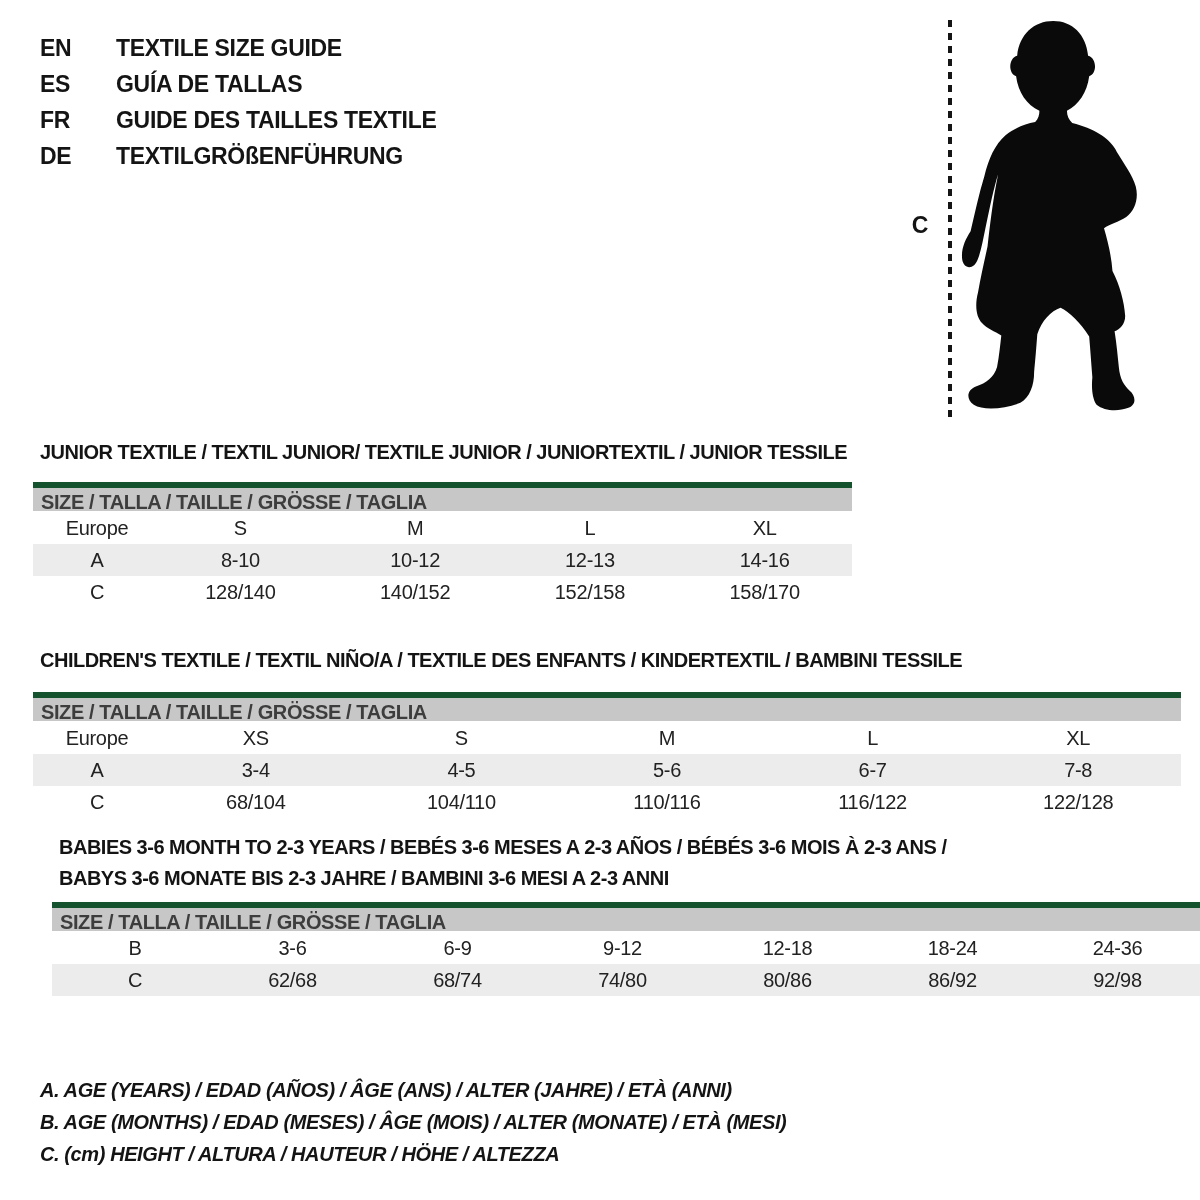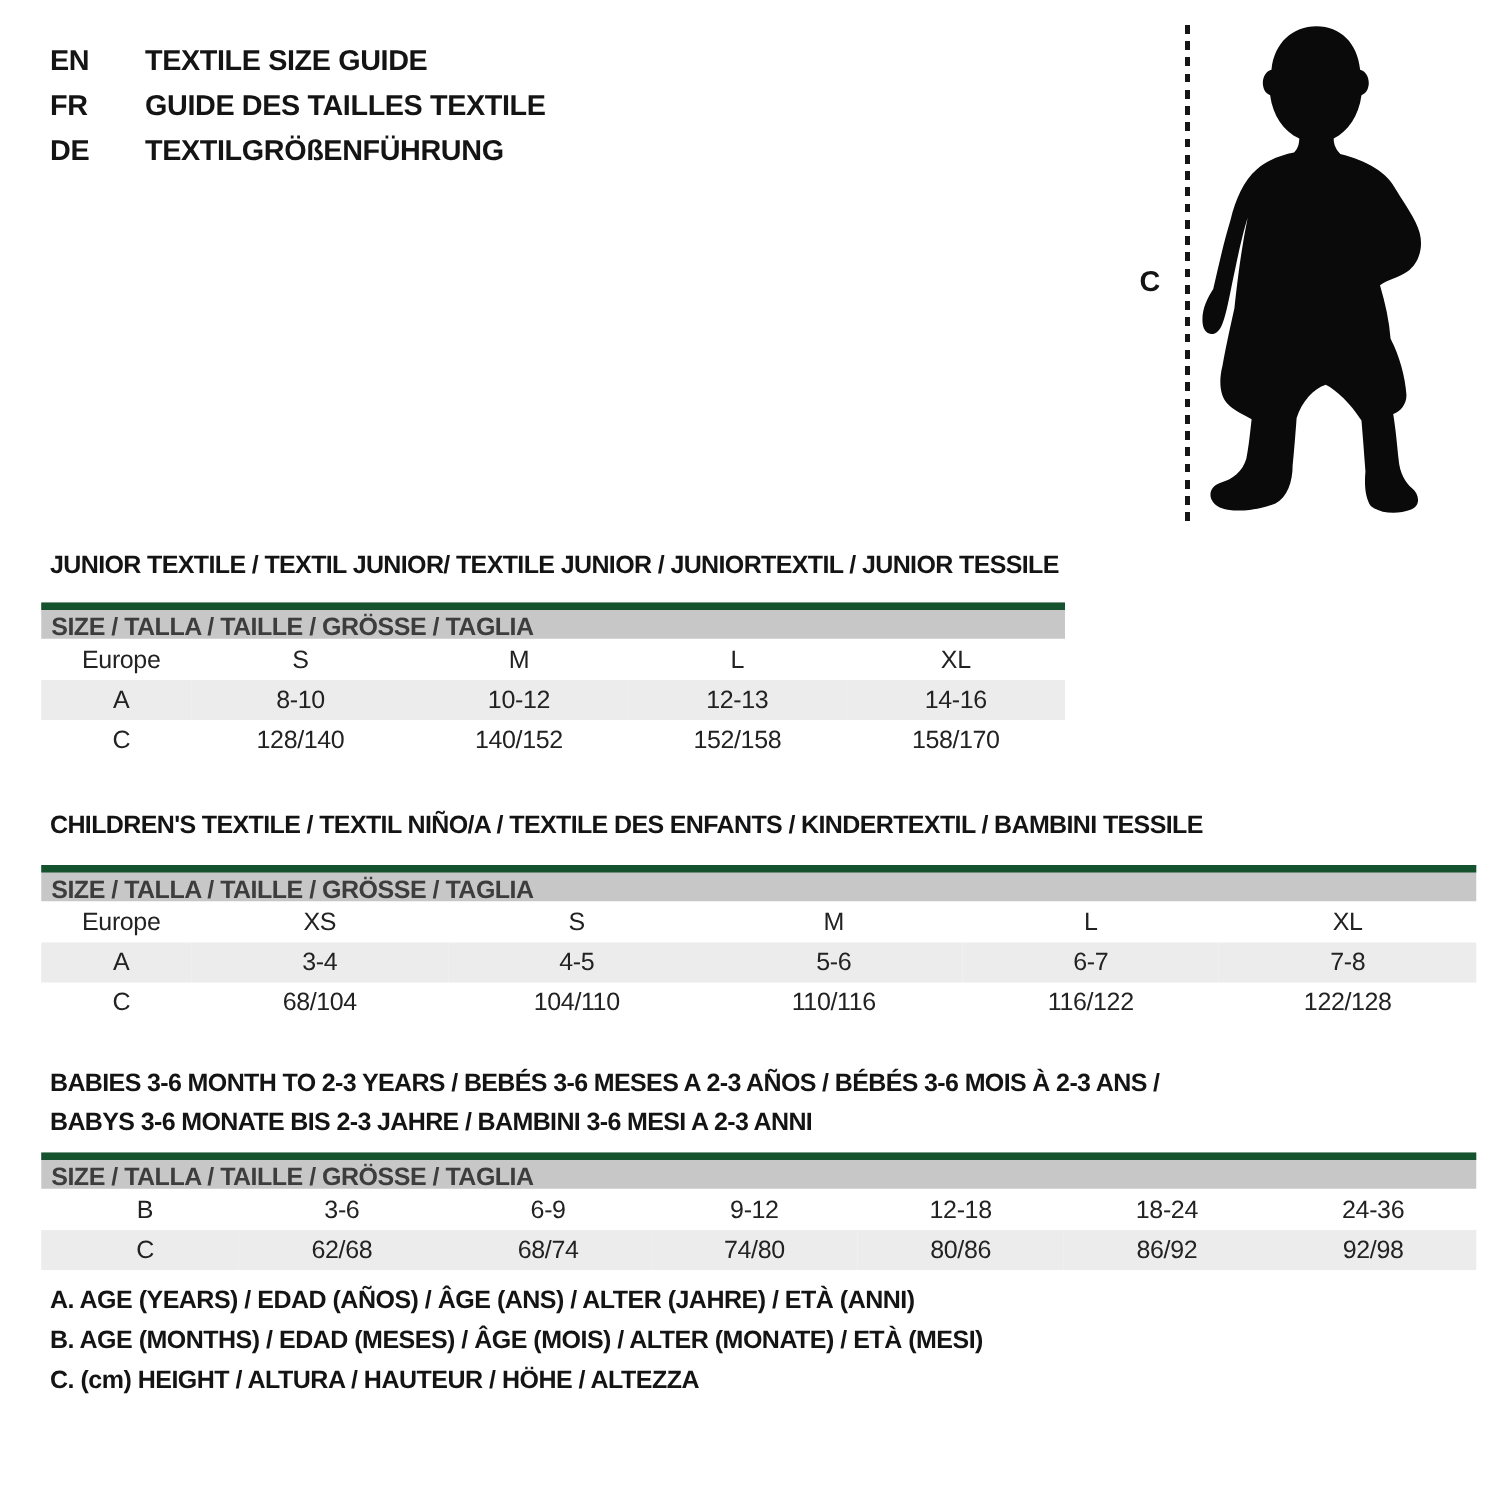--- a/index.html
+++ b/index.html
@@ -16,51 +16,55 @@
   .measure-line{position:absolute;left:948px;top:20px;width:4px;height:398px;
     background:repeating-linear-gradient(to bottom,#151515 0 7px,transparent 7px 13px);}
   .measure-label{position:absolute;left:903px;top:212px;width:34px;text-align:center;
     font-weight:bold;font-size:23px;color:#141414;}
   .silhouette{position:absolute;left:960px;top:18px;width:180px;height:398px;}
 
   
   .section{position:absolute;left:33px;}
   .sec-junior{top:437px;width:819px;height:180px;}
   .sec-children{top:645px;width:1148px;height:180px;}
-  .sec-babies{top:852px;width:1148px;height:175px;}
+  .sec-babies{top:832px;width:1148px;height:175px;margin-left:19px;}
   .section-title{position:absolute;left:7px;top:0;font-weight:bold;font-size:20px;
     letter-spacing:-0.5px;color:#141414;white-space:pre-line;line-height:31px;}
   .size-bar{position:absolute;left:0;right:0;height:29px;line-height:29px;background:#c7c7c7;
     border-top:6px solid #14532d;font-weight:bold;font-size:20px;letter-spacing:-0.4px;
     color:#3d3d3d;padding-left:8px;box-sizing:border-box;}
   .sec-junior .size-bar{top:45px;}   .sec-junior .size-table{top:75px;}
   .sec-children .size-bar{top:47px;} .sec-children .size-table{top:77px;}
   .sec-babies .size-bar{top:70px;}   .sec-babies .size-table{top:100px;}
 
   .size-table{position:absolute;left:0;right:0;border-collapse:collapse;table-layout:fixed;width:100%;}
   .size-table td{height:32px;text-align:center;font-size:20px;letter-spacing:-0.3px;
     color:#222;padding:0;vertical-align:middle;}
   .size-table td.lbl{text-align:center;padding-left:8px;width:112px;}
   .sec-babies .size-table td.lbl{width:150px;}
   .size-table tr.shaded td{background:#ececec;}
 
   
-  .legend{position:absolute;left:40px;top:1024px;}
+  .legend{position:absolute;left:40px;top:1074px;font-style:italic;}
   .legend-line{font-weight:bold;font-size:20px;letter-spacing:-0.4px;line-height:32px;
     color:#141414;white-space:nowrap;}
 </style>
 </head>
 <body>
 
 <div class="page">
 
   <div class="langs">
       <div class="lang-row">
         <span class="lang-code">EN</span>
         <span class="lang-title">TEXTILE SIZE GUIDE</span>
+      </div>
+      <div class="lang-row">
+        <span class="lang-code">ES</span>
+        <span class="lang-title">GUÍA DE TALLAS</span>
       </div>
       <div class="lang-row">
         <span class="lang-code">FR</span>
         <span class="lang-title">GUIDE DES TAILLES TEXTILE</span>
       </div>
       <div class="lang-row">
         <span class="lang-code">DE</span>
         <span class="lang-title">TEXTILGRÖßENFÜHRUNG</span>
       </div>
     </div>

